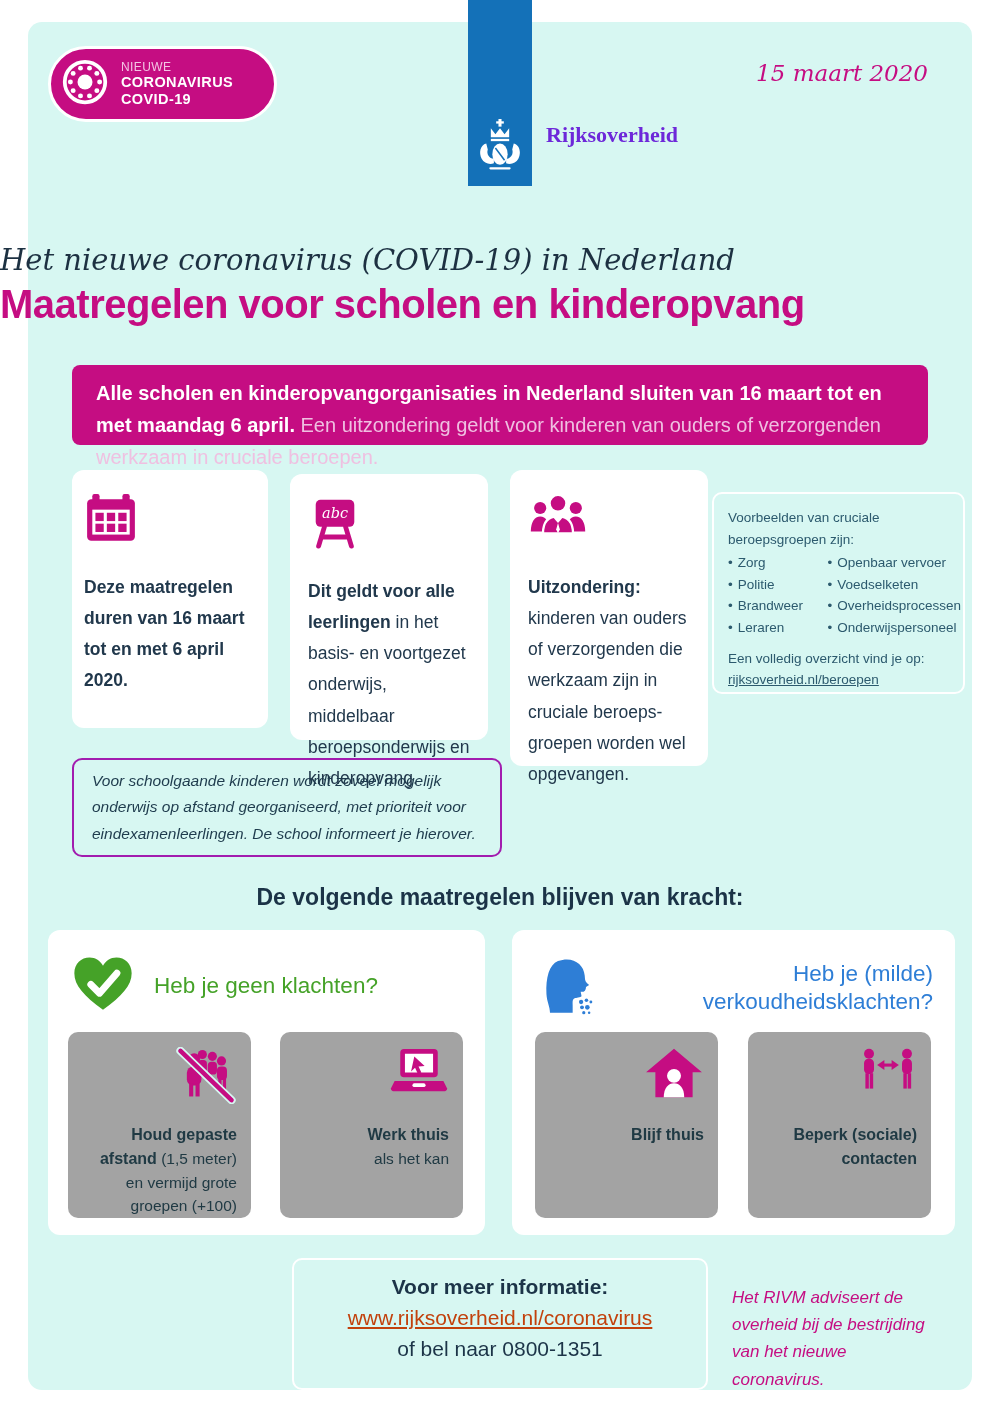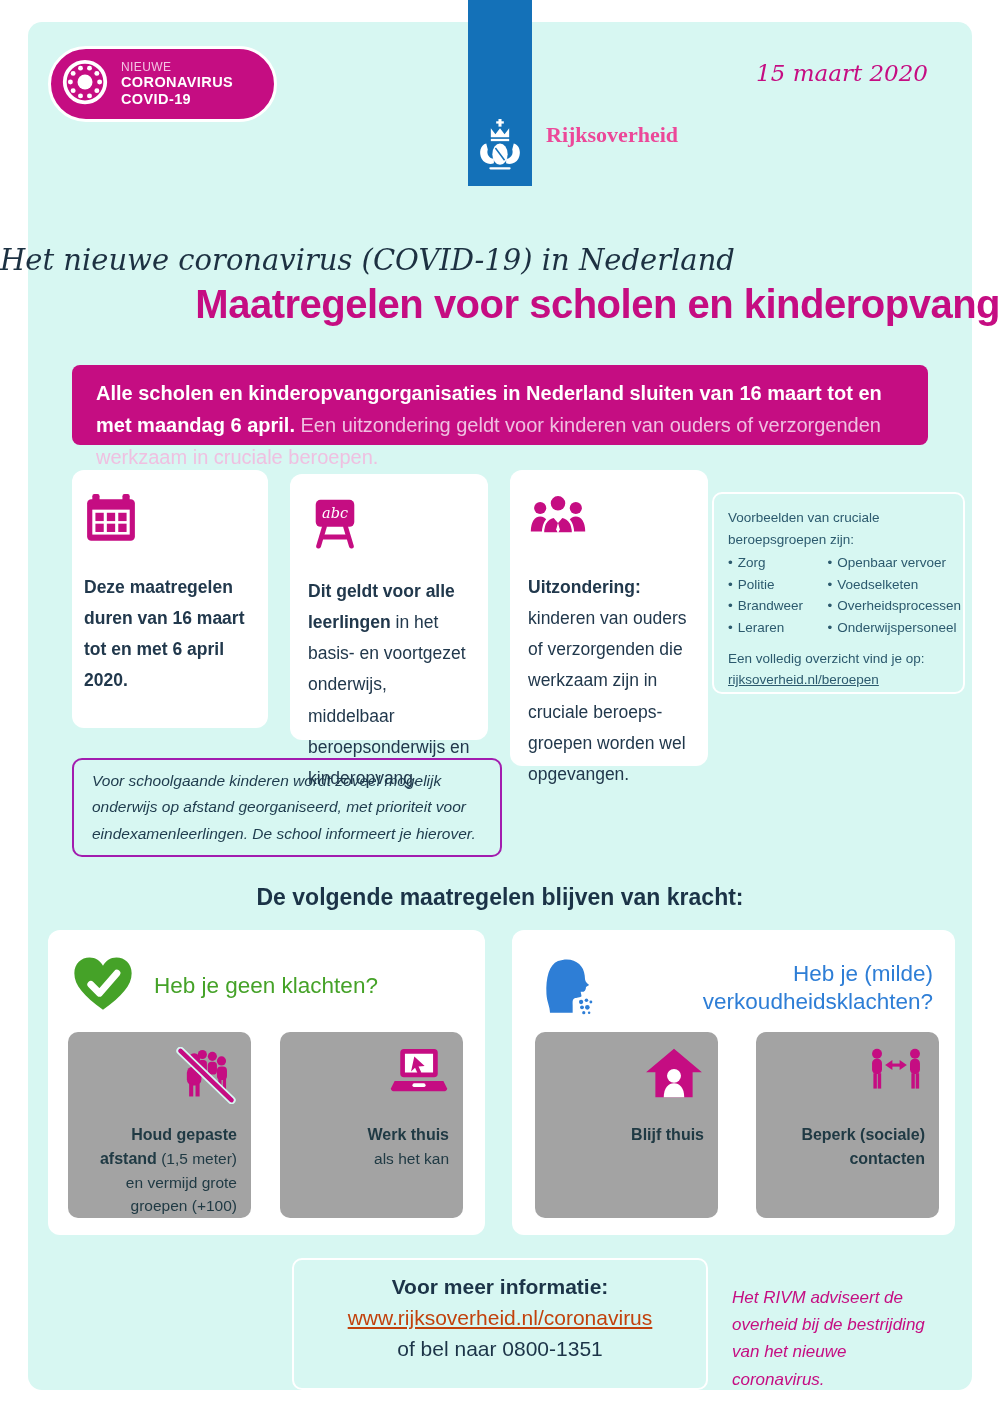--- a/index.html
+++ b/index.html
@@ -12,28 +12,28 @@
          border:3px solid #fff;border-radius:38px;display:flex;align-items:center;gap:9px;
          padding:0 12px 0 7px;box-sizing:content-box;}
   .badge-text{line-height:1.18;letter-spacing:.4px;}
   .badge-l1{font-size:12px;color:#f3c4e3;font-weight:400;}
   .badge-l2,.badge-l3{font-size:14.5px;color:#fff;font-weight:700;}
 
   
   .blue-banner{position:absolute;left:468px;top:0;width:64px;height:186px;background:#1471b8;}
   .crest{position:absolute;left:50%;transform:translateX(-50%);bottom:8px;}
   .logo-text{position:absolute;left:546px;top:122px;font-family:"Liberation Serif",serif;
-             font-weight:700;font-size:22px;color:#ec4899;}
+             font-weight:700;font-size:22px;color:#6d28d9;}
   .date{position:absolute;right:72px;top:60px;font-family:"DejaVu Serif",serif;font-style:italic;
         font-size:23px;color:#c50d82;}
 
   
   .title-sub{position:absolute;left:0;top:243px;width:100%;
              font-family:"DejaVu Serif",serif;font-style:italic;font-size:29px;color:#1d3142;}
-  .title-main{position:absolute;left:0;top:282px;width:100%;text-align:right;
+  .title-main{position:absolute;left:0;top:282px;width:100%;text-align:left;
               font-weight:700;font-size:40px;letter-spacing:-.5px;color:#c50d82;}
 
   
   .pink-banner{position:absolute;left:72px;top:365px;width:856px;height:80px;background:#c50d82;
                border-radius:8px;box-sizing:border-box;padding:12px 24px;font-size:20px;line-height:1.6;
                color:#fff;font-weight:700;}
   .pink-banner .light{color:#efc0e1;font-weight:400;}
 
   
   .wcard{position:absolute;background:#fff;border-radius:12px;box-sizing:border-box;padding:22px 18px;}
@@ -68,21 +68,21 @@
   .bigcard{position:absolute;background:#fff;border-radius:12px;text-align:right;}
   #card-no-symptoms{left:48px;top:930px;width:437px;height:305px;}
   #card-mild-symptoms{left:512px;top:930px;width:443px;height:305px;}
   .big-header{display:flex;align-items:center;gap:18px;padding:24px 22px 0 22px;}
   .q-green{color:#45a228;font-size:22.5px;line-height:1.25;}
   .q-blue{color:#2e7ed6;font-size:22.5px;line-height:1.25;}
 
   .subcard{position:absolute;top:102px;width:183px;height:186px;background:#a3a3a3;border-radius:10px;
            box-sizing:border-box;padding:15px 14px;}
   #sub-distance{left:20px;} #sub-workhome{left:232px;}
-  #sub-stayhome{left:23px;} #sub-contacts{left:236px;margin-left:8px;}
+  #sub-stayhome{left:23px;} #sub-contacts{left:236px;}
   .subcard .icon-box{height:66px;margin-bottom:10px;color:#c50d82;}
   .subtext{font-size:15.5px;line-height:1.5;color:#203a44;}
   .subtext .bold{font-size:16px;}
 
   
   .footer-box{position:absolute;left:292px;top:1258px;width:416px;height:132px;border:2px solid #fff;
               border-radius:10px;box-sizing:border-box;text-align:center;padding-top:15px;color:#1c3448;}
   .footer-title{font-weight:700;font-size:21px;}
   .footer-link{display:inline-block;margin-top:7px;font-size:21px;color:#c2410c;text-decoration:underline;}
   .footer-phone{margin-top:7px;font-size:21px;}

